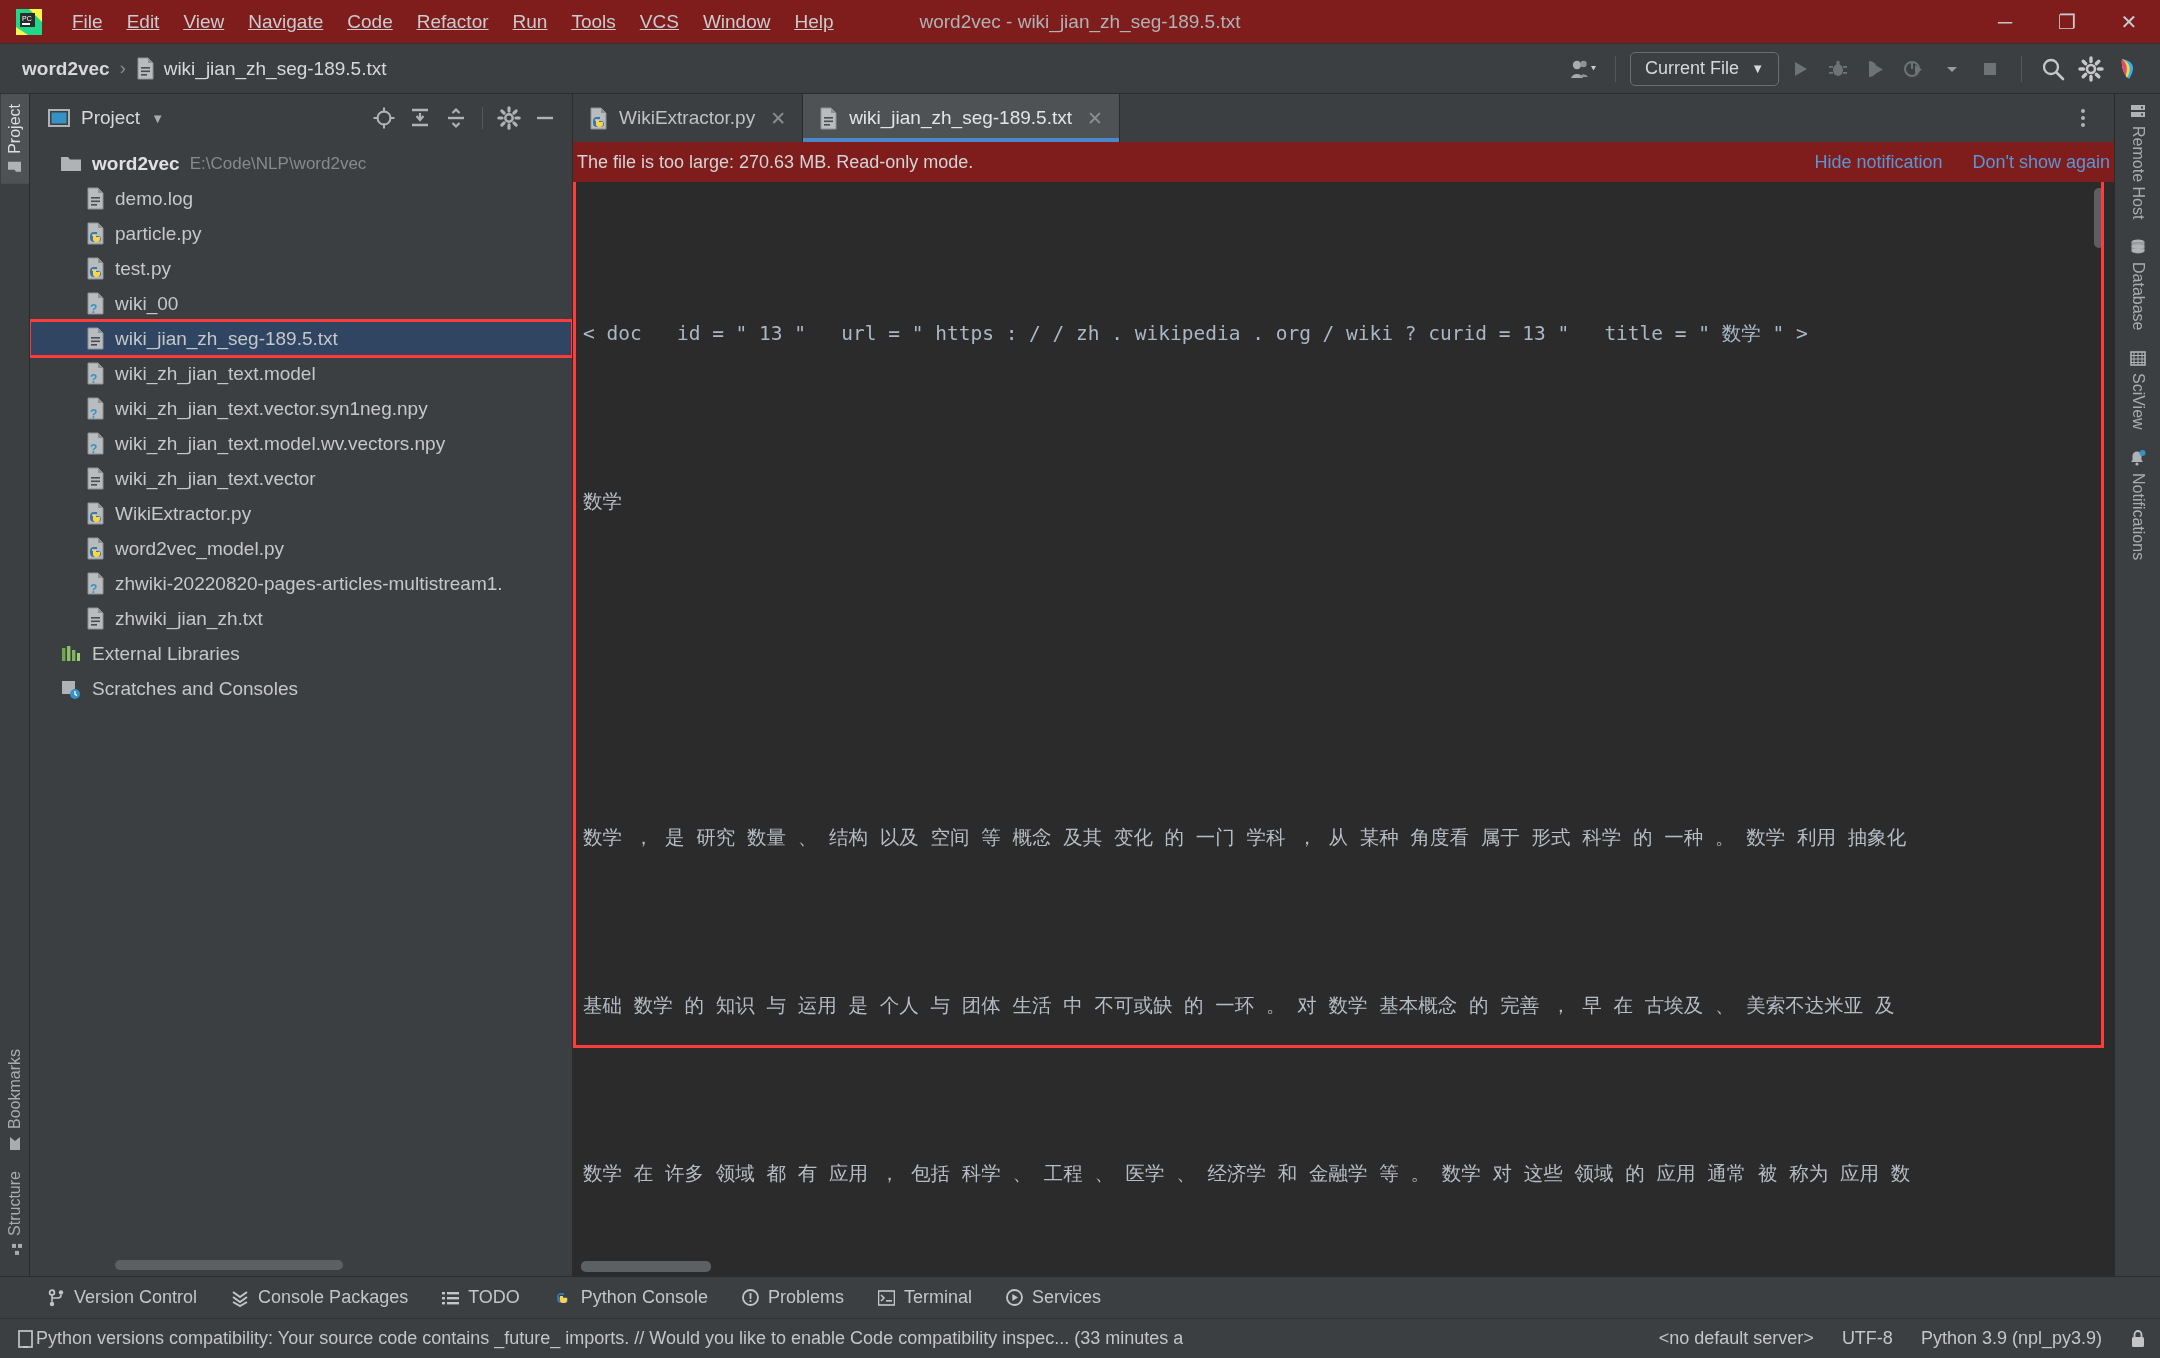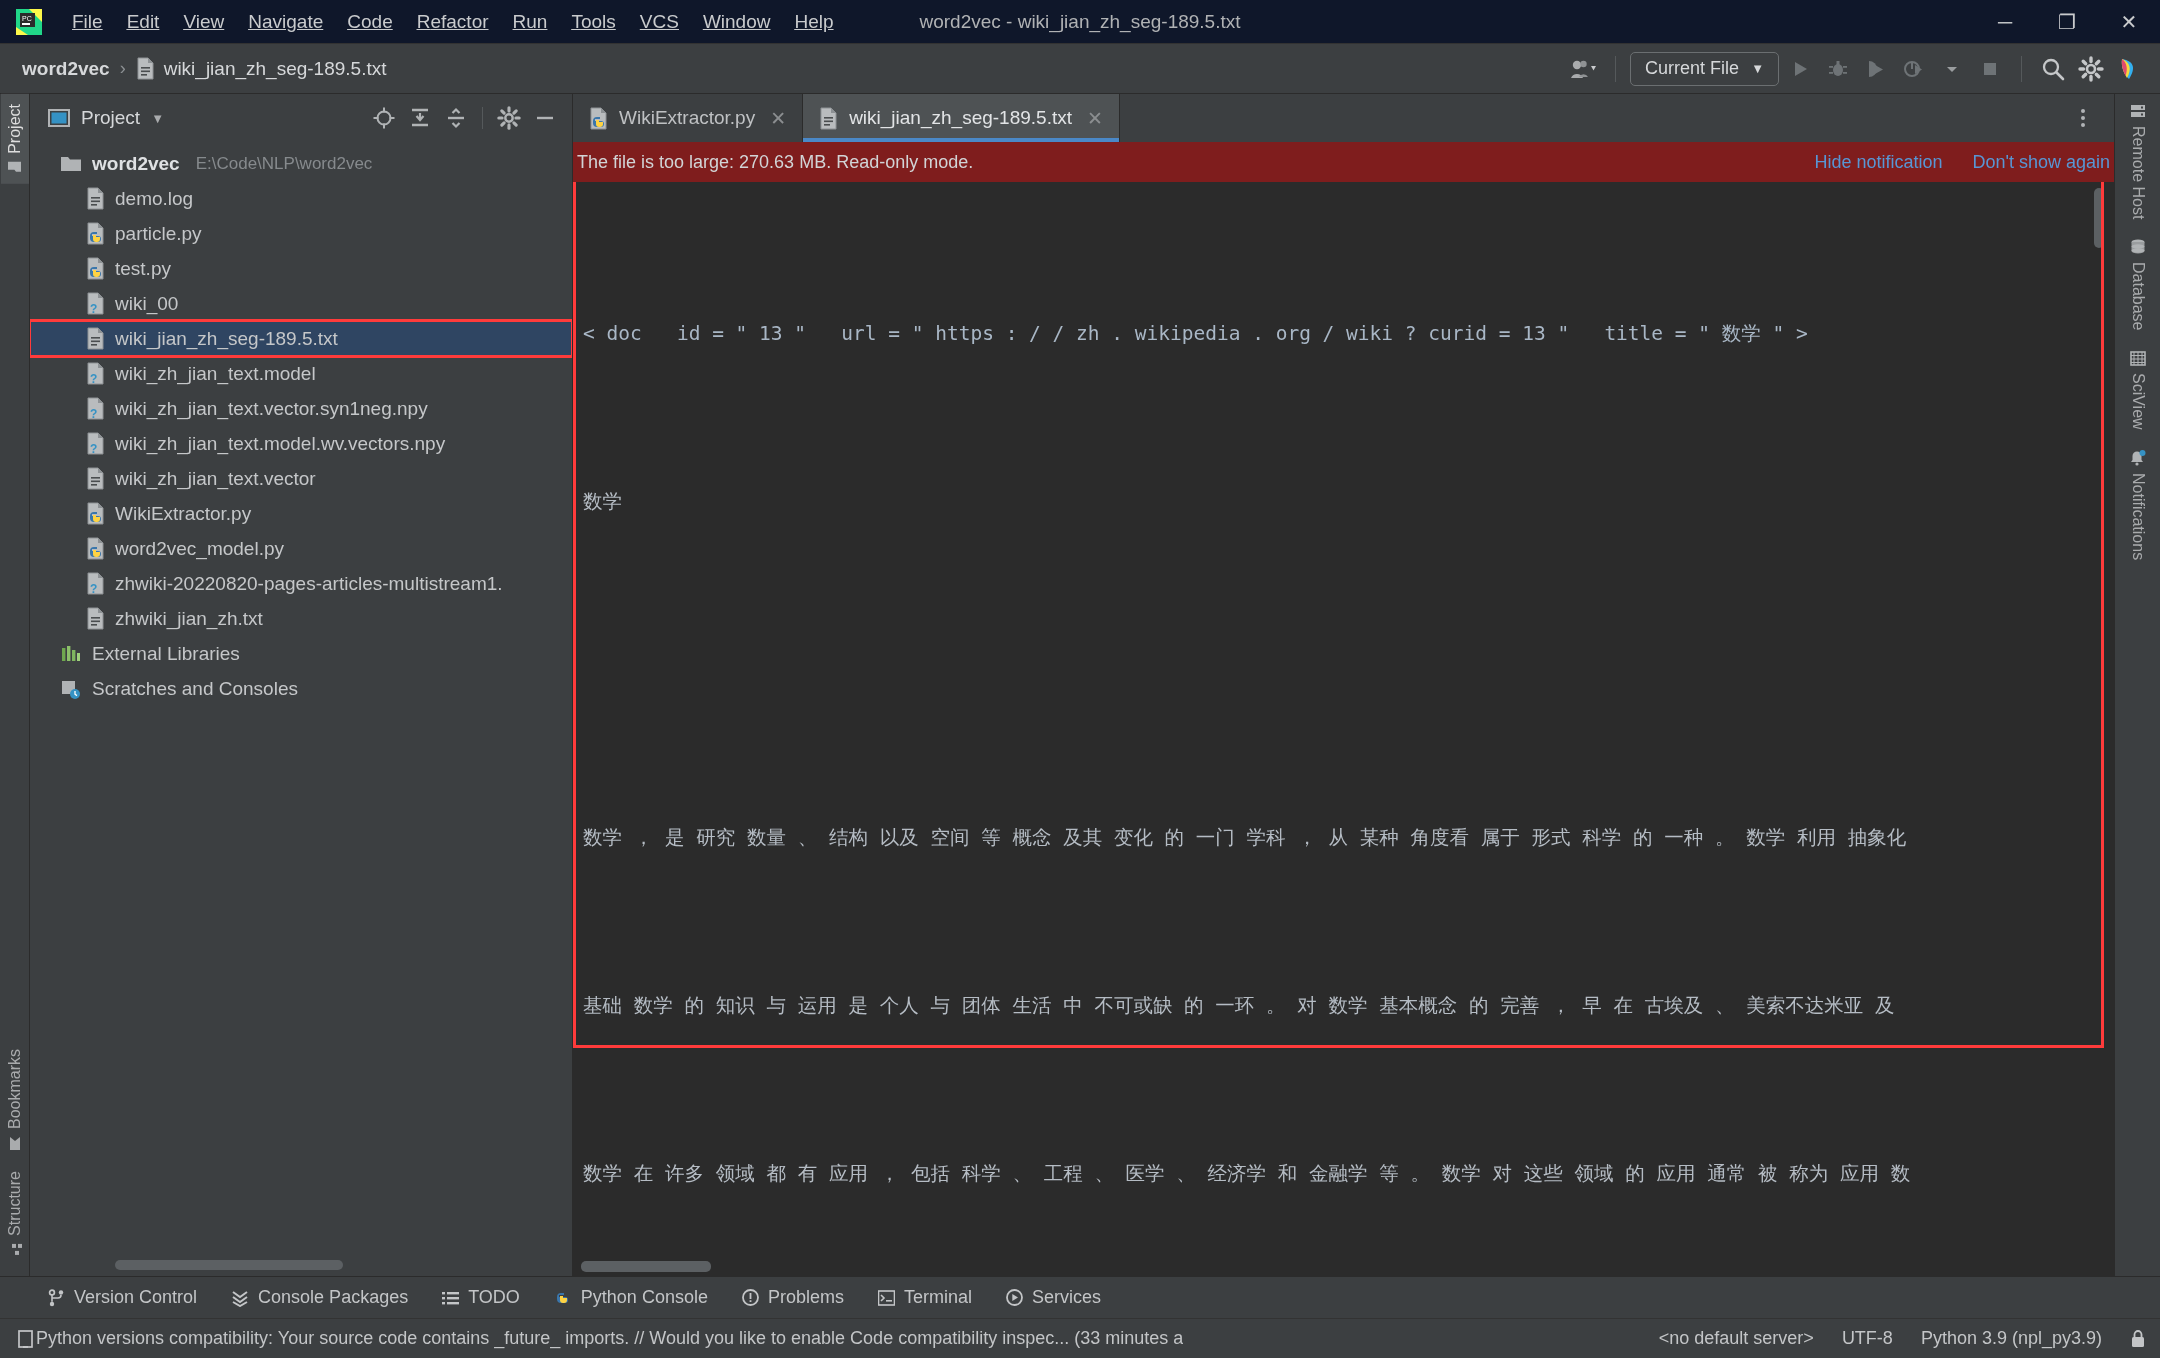--- a/index.html
+++ b/index.html
@@ -7,21 +7,21 @@
     width: 2160px; height: 1358px;
     background: #3c3f41;
     font-family: "Liberation Sans", sans-serif;
     overflow: hidden;
     color: #bbbbbb;
   }
   #app { width: 2160px; height: 1358px; display: flex; flex-direction: column; position: relative; }
 
   
   .titlebar {
-    height: 44px; background: #0f172a; display: flex; align-items: center;
+    height: 44px; background: #7f1d1d; display: flex; align-items: center;
     flex: 0 0 44px; position: relative; border-bottom: 1px solid #323232;
   }
   .pc-logo { width: 30px; height: 30px; margin-left: 14px; margin-right: 16px; position: relative; flex: 0 0 30px; }
   .menu-items { display: flex; align-items: center; gap: 0px; }
   .menu-item {
     font-size: 19px; color: #c9cbcd; padding: 4px 12px; cursor: default; white-space: nowrap;
   }
   .menu-item .mn { text-decoration: underline; }
   .win-title {
     position: absolute; left: 0; right: 0; text-align: center; font-size: 19px; color: #b0b2b4;
@@ -71,21 +71,21 @@
   }
   .pp-header { height: 48px; display: flex; align-items: center; padding: 0 12px 0 18px; gap: 10px; }
   .pp-title { font-size: 19px; color: #d6d8da; display: flex; align-items: center; gap: 11px; }
   .pp-actions { margin-left: auto; display: flex; align-items: center; gap: 6px; }
   .ppbtn { width: 30px; height: 30px; display: flex; align-items: center; justify-content: center; }
   .tree { flex: 1 1 auto; overflow: hidden; padding-top: 4px; font-size: 19px; }
   .trow { height: 35px; display: flex; align-items: center; padding-left: 34px; gap: 10px; color: #c5c7c9; white-space: nowrap; }
   .trow.root { padding-left: 30px; }
   .trow.indent { padding-left: 56px; }
   .trow.sel { background: #2f4562; }
-  .trow .gray { color: #868a8d; font-size: 17px; margin-left: 6px; }
+  .trow .gray { color: #868a8d; font-size: 17px; }
   .trow b { font-weight: bold; color: #dfe1e3; }
   .sel-outline { outline: 3px solid #ff3b3b; outline-offset: -1px; }
   .pp-scroll { height: 22px; background: #3c3f41; position: relative; }
   .pp-scroll .thumb { position: absolute; left: 85px; top: 6px; width: 228px; height: 10px; background: #5c6063; border-radius: 5px; }
 
   
   .editor-area { flex: 1 1 auto; display: flex; flex-direction: column; min-width: 0; background: #2b2b2b; }
   .tabsbar { height: 48px; flex: 0 0 48px; background: #3c3f41; display: flex; align-items: stretch; }
   .etab {
     display: flex; align-items: center; gap: 11px; padding: 0 16px; font-size: 19px; color: #bfc1c3;

